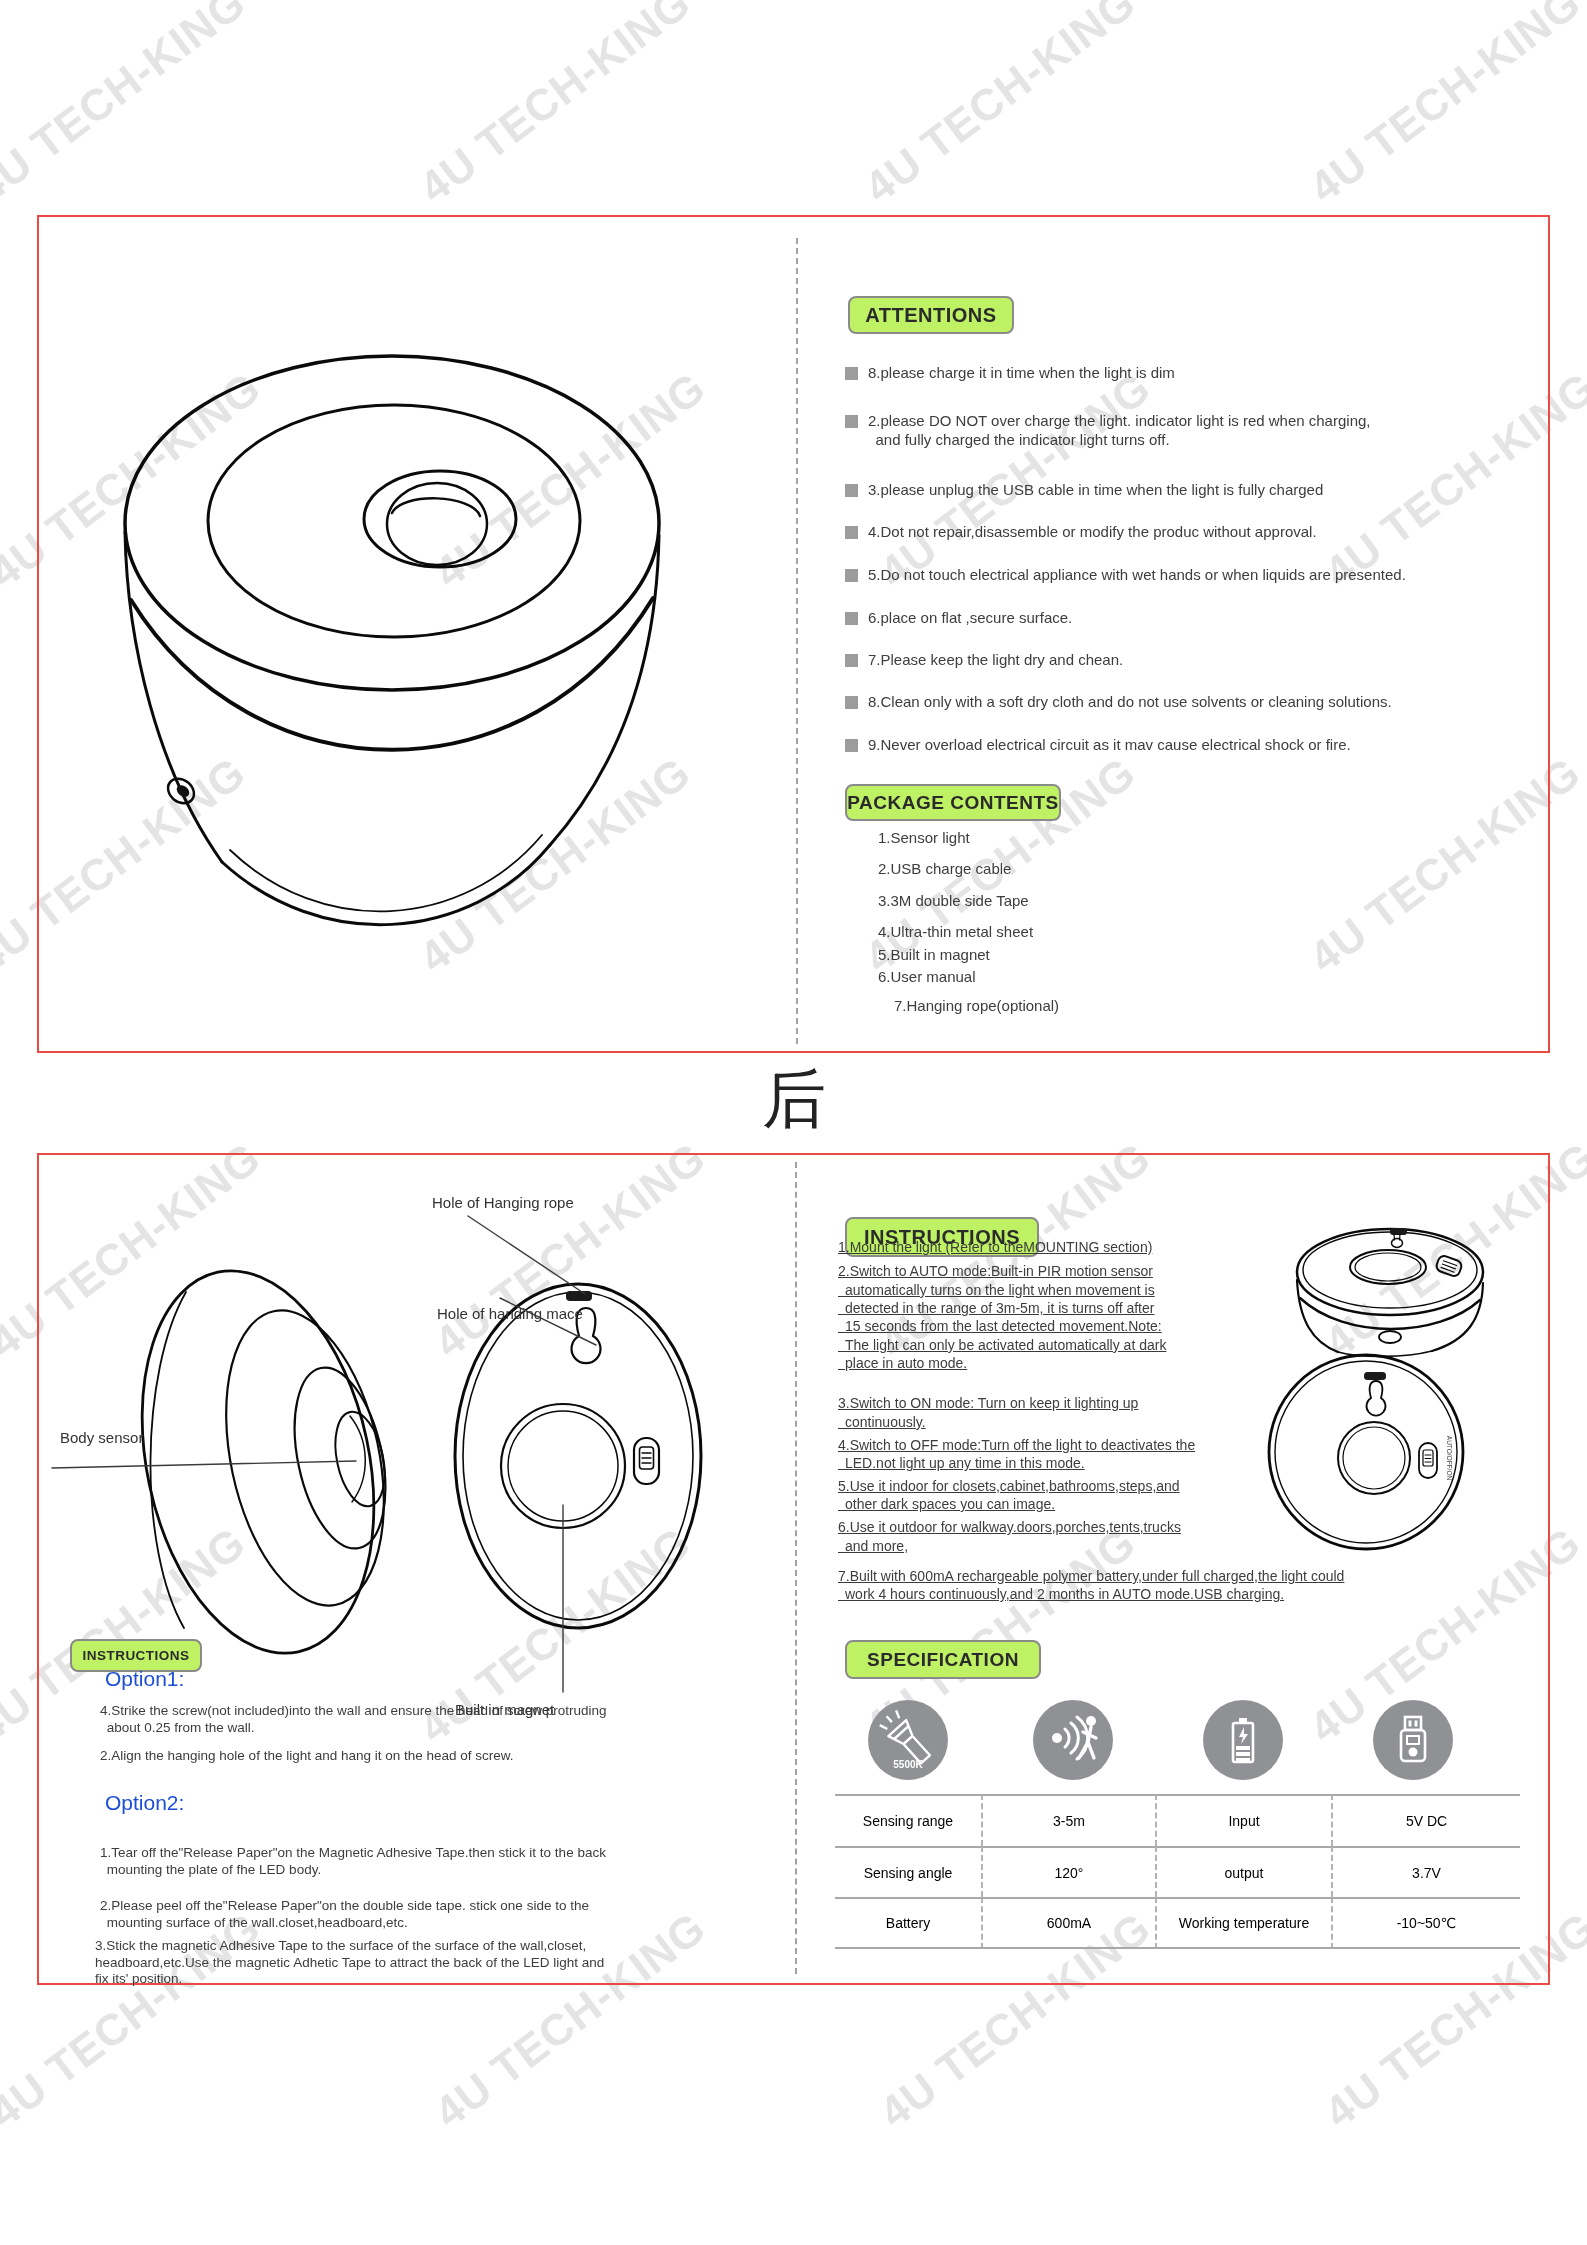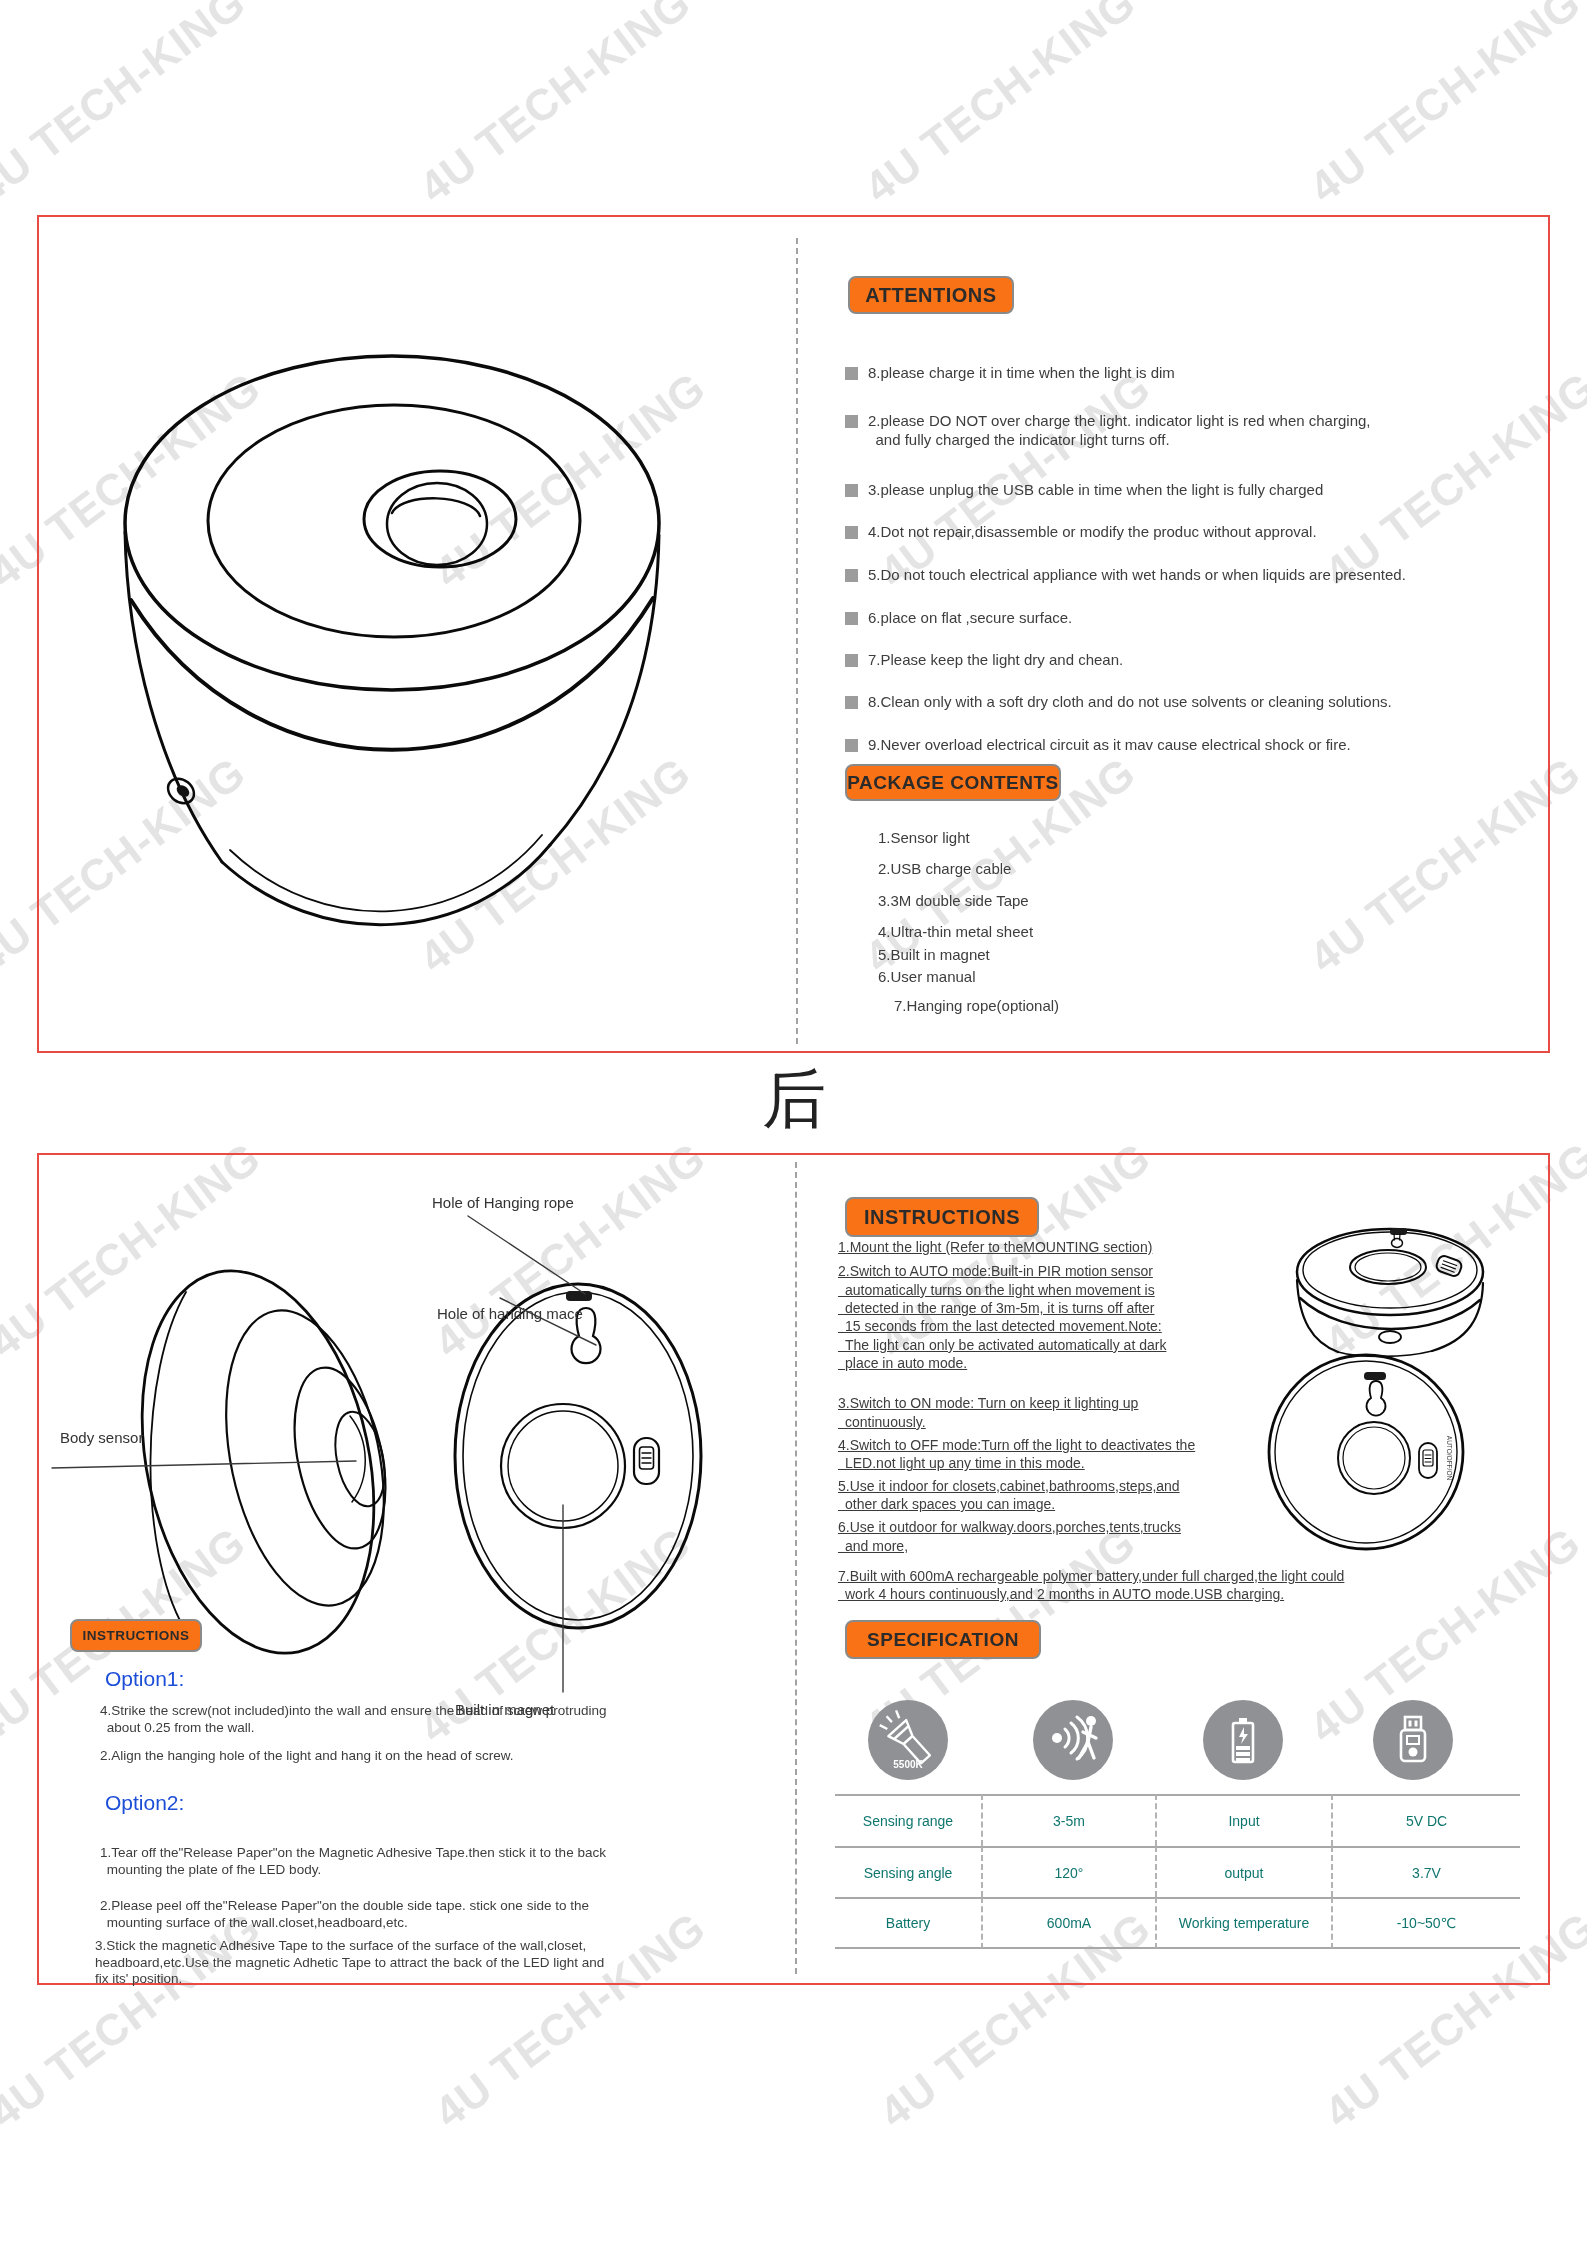--- a/index.html
+++ b/index.html
@@ -6,43 +6,43 @@
   .page{position:relative;width:1587px;height:2245px;background:#fff;overflow:hidden;
         font-family:"Liberation Sans","DejaVu Sans",sans-serif;color:#3a3a3a;}
   
   #wm-layer{position:absolute;inset:0;z-index:0;}
   .wm{position:absolute;font-size:44px;letter-spacing:1px;color:#e4e4e4;white-space:nowrap;
       transform:translate(-50%,-50%) rotate(-37deg);font-weight:bold;}
   
   .redbox{position:absolute;border:2px solid #e84b44;background:transparent;z-index:2;}
   .vdash{position:absolute;border-left:2px dashed #a2a2a2;width:0;z-index:2;}
   
-  .badge{position:absolute;background:#f97316;border:2px solid #8a8a8a;border-radius:8px;
+  .badge{position:absolute;background:#bef264;border:2px solid #8a8a8a;border-radius:8px;
          color:#2b2b2b;font-weight:bold;display:flex;align-items:center;justify-content:center;
-         z-index:3;letter-spacing:0.5px;}
+         z-index:3;letter-spacing:0.5px;margin-top:20px;}
   .txt{position:absolute;z-index:3;white-space:pre-line;line-height:1.28;}
   .bullet{position:absolute;width:13px;height:13px;background:#9c9c9c;z-index:3;}
   .svg-art{position:absolute;left:0;top:0;z-index:1;pointer-events:none;}
   
   .att-item{font-size:15px;color:#3d3d3d;}
   .pkg-item{font-size:15px;color:#3d3d3d;}
   .opt-title{font-size:21px;color:#1d4ed8;}
   .opt-item{font-size:13.5px;color:#3d3d3d;line-height:1.24;}
   .instr-item{font-size:14px;color:#3d3d3d;line-height:1.31;}
   .diagram-label{font-size:15px;color:#333;white-space:nowrap;}
   
   .hanzi{position:absolute;font-family:"DejaVu Serif","Liberation Serif",serif;
          font-size:64px;color:#222;z-index:3;}
   
   .spec-icon{position:absolute;width:80px;height:80px;z-index:3;}
   
   .spec-table{position:absolute;left:835px;top:1794px;width:685px;z-index:3;
               display:grid;grid-template-columns:146px 174px 176px 189px;
               grid-template-rows:repeat(3,51.7px);}
-  .spec-cell{display:flex;align-items:center;justify-content:center;font-size:14px;color:#0f766e;
+  .spec-cell{display:flex;align-items:center;justify-content:center;font-size:14px;color:#000000;
              border-top:2px solid #a8a8a8;}
   .spec-cell.vline{border-left:2px dashed #b3b3b3;}
   .spec-cell.last{border-bottom:2px solid #a8a8a8;}
   .flow{position:absolute;z-index:3;}
   .flow .instr-item{position:static;display:block;white-space:pre-line;}
 </style>
 </head>
 <body>
 
 <div class="page">

